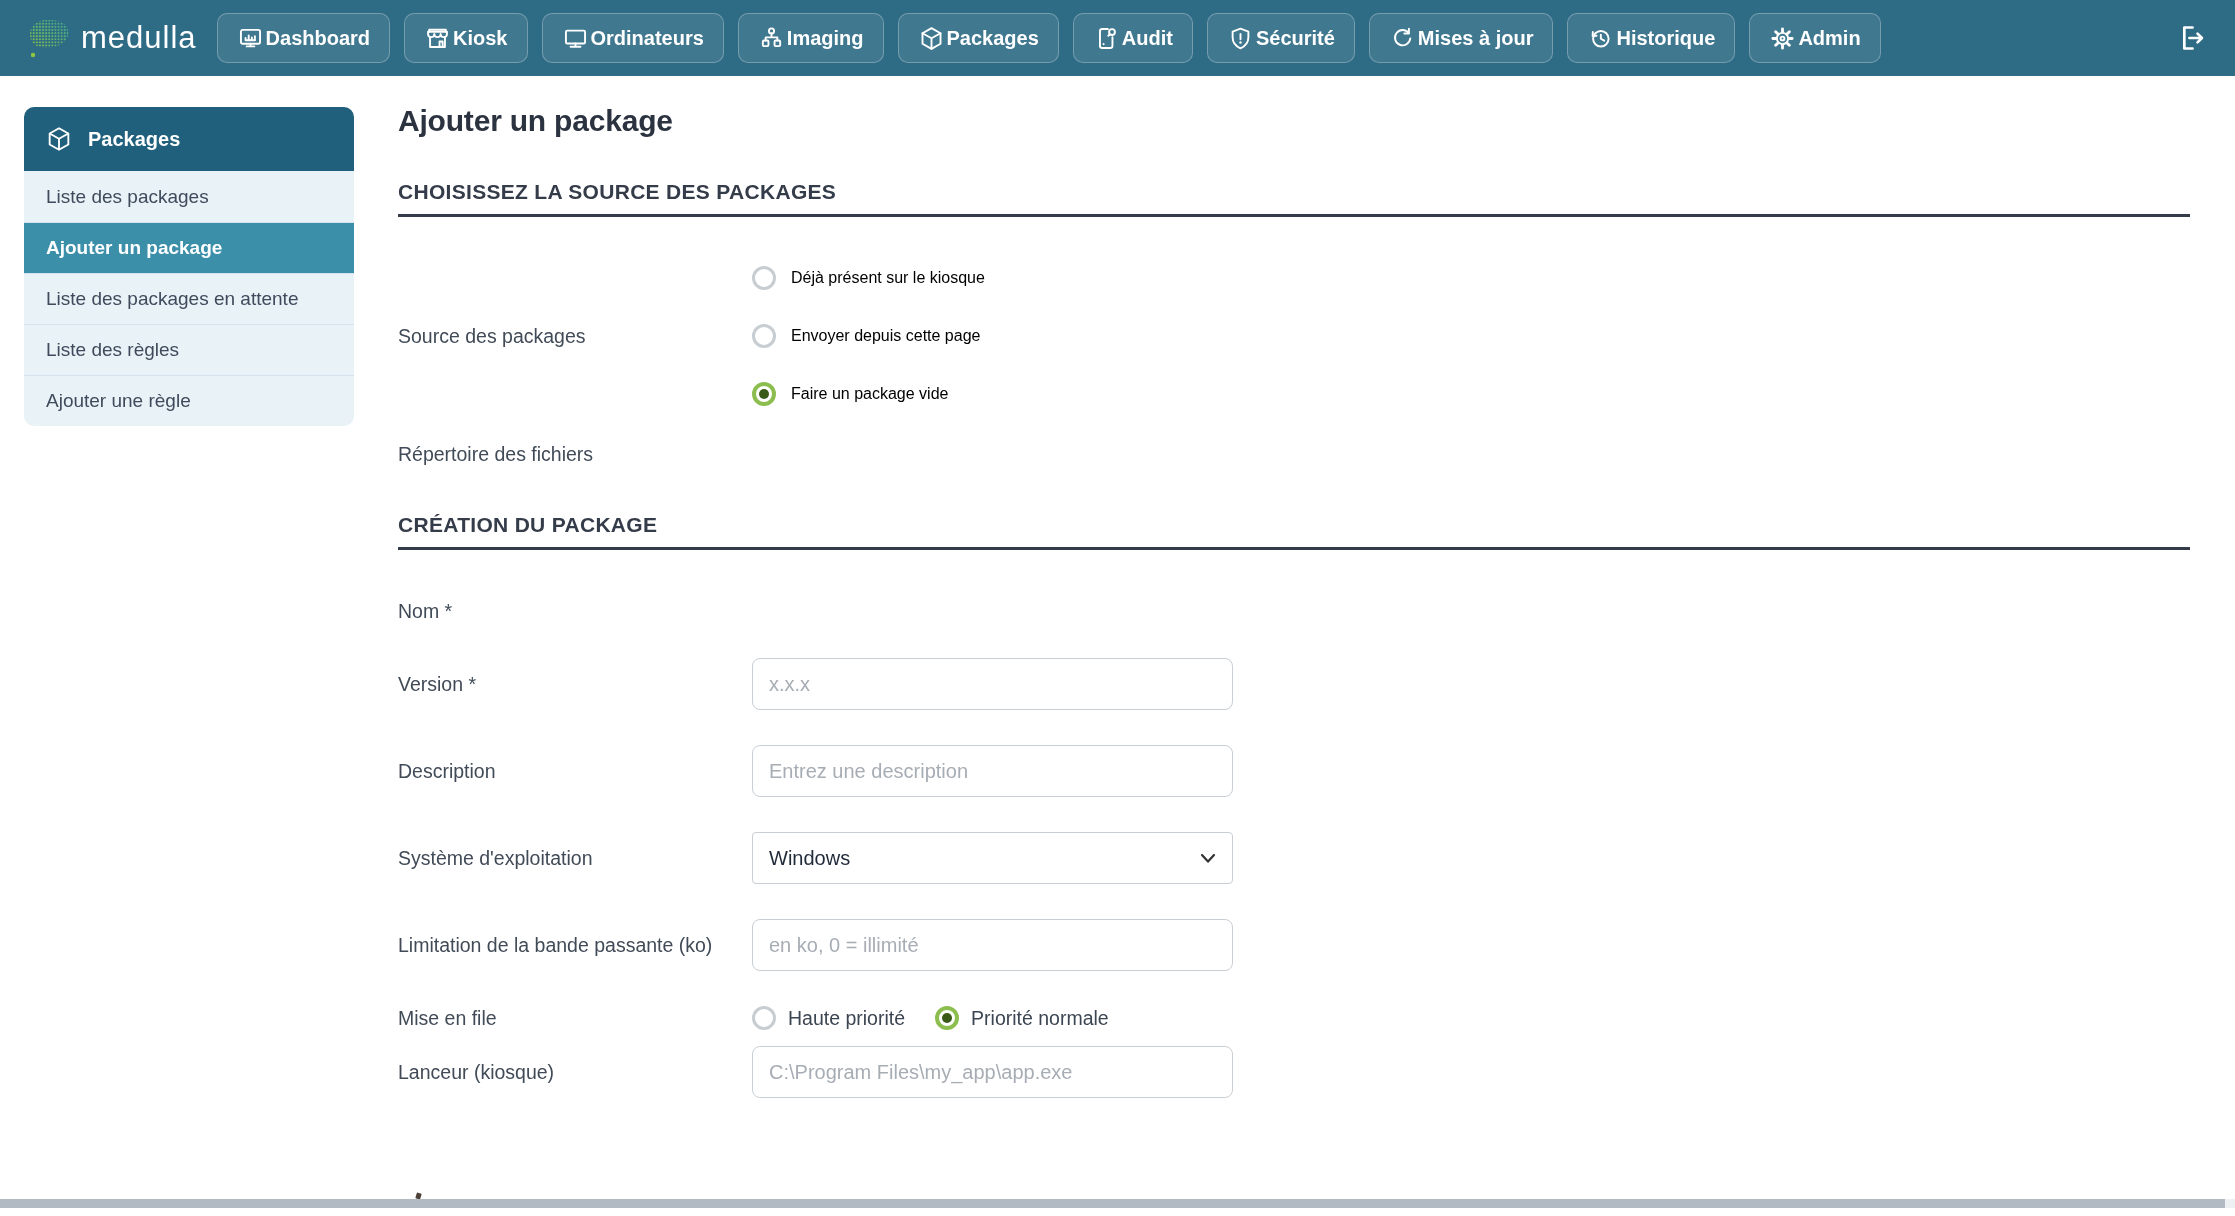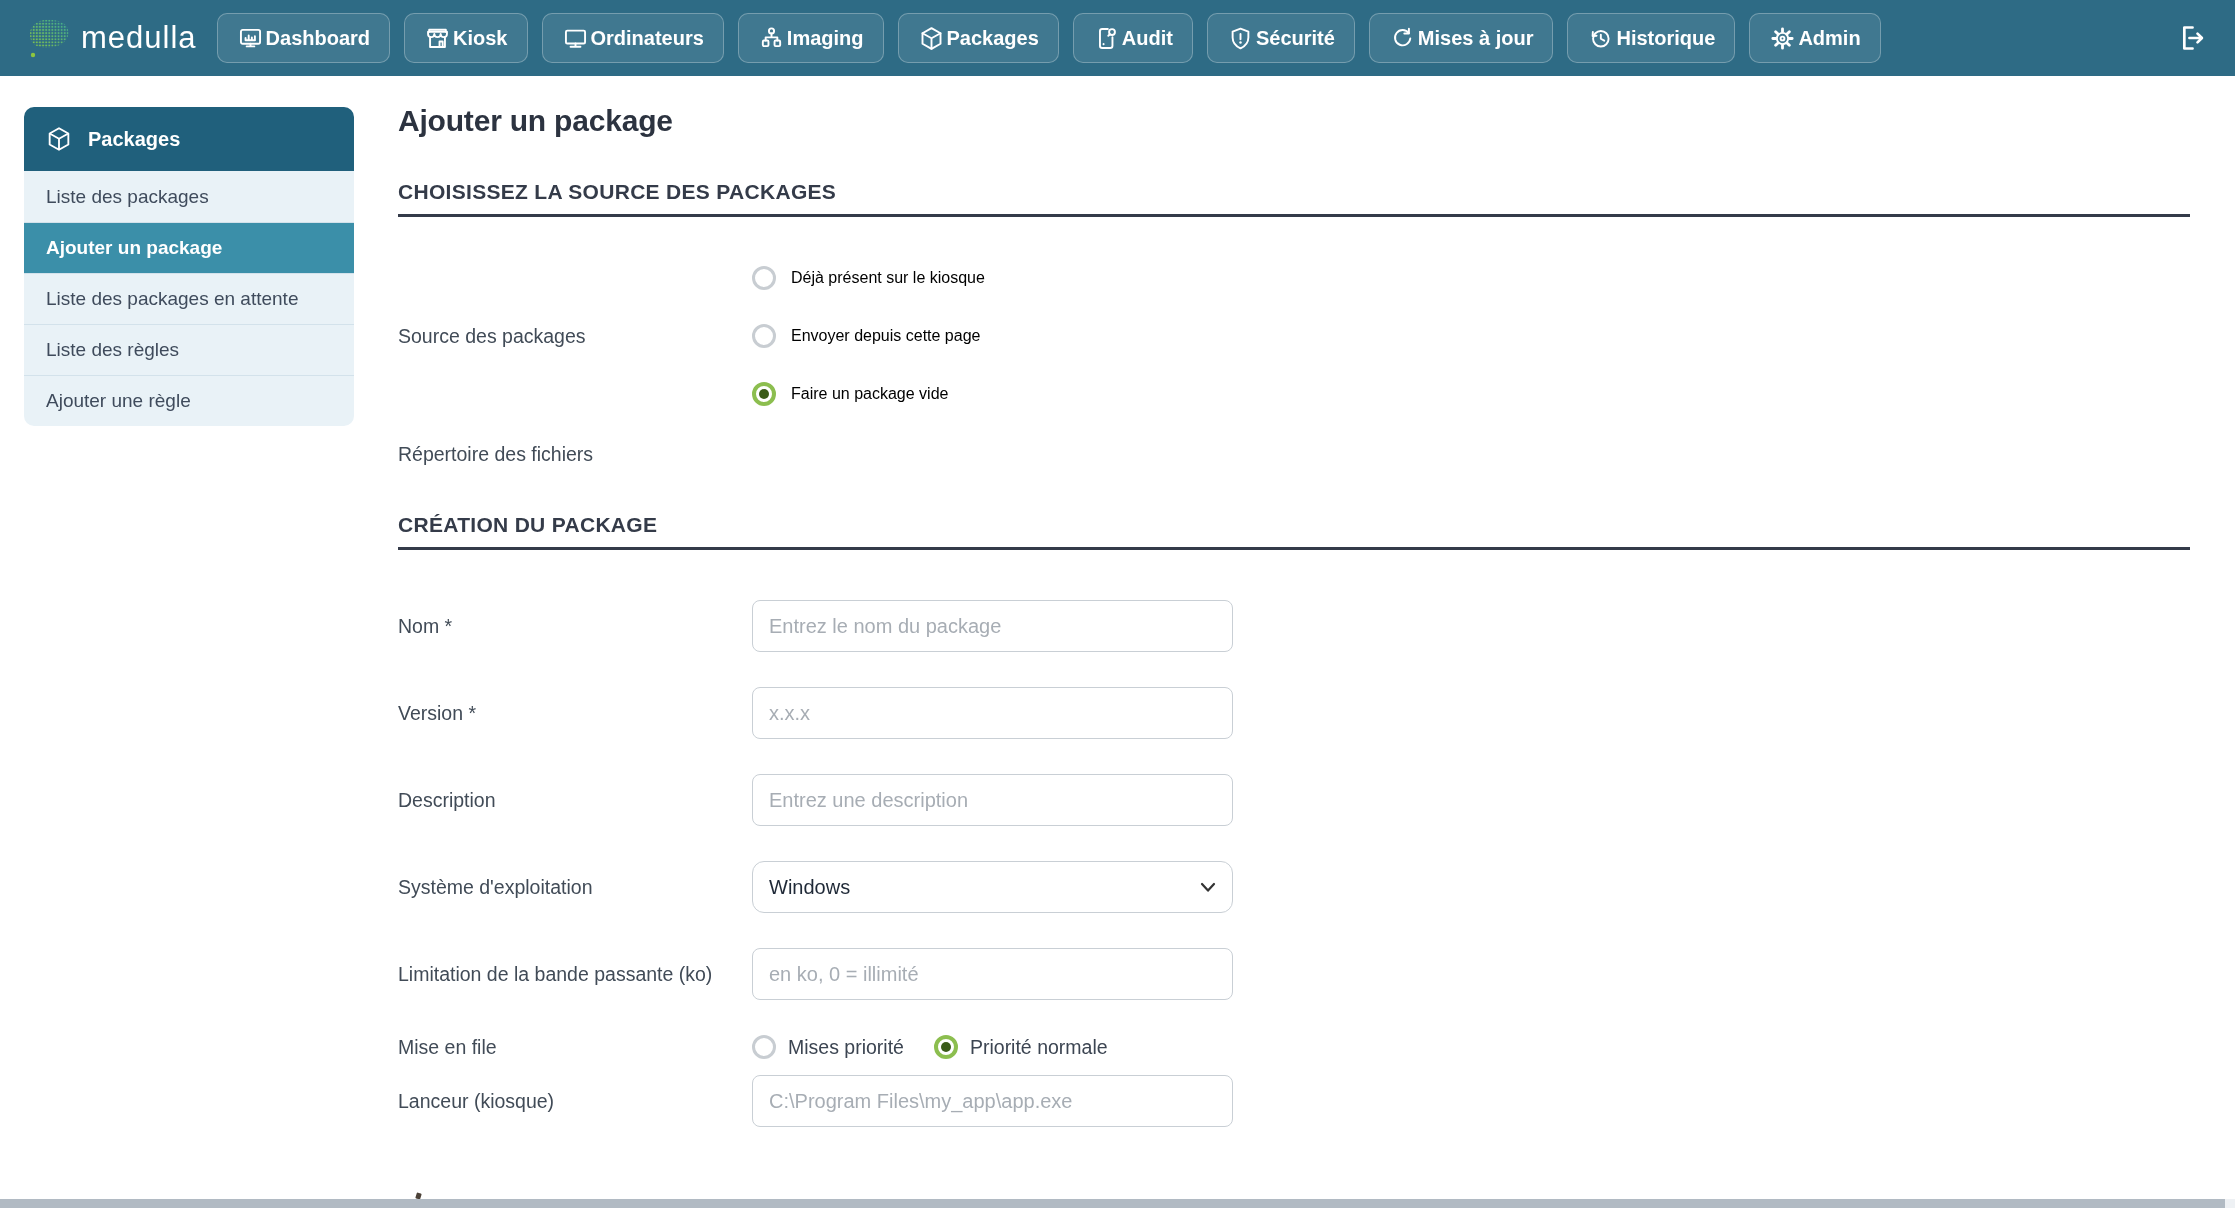--- a/index.html
+++ b/index.html
@@ -45,21 +45,21 @@
   .repertoire { margin-top:20px; height:24px; }
 
   #form-rows { margin-top:50px; }
   .form-row { display:grid; grid-template-columns:354px 1fr; align-items:center;
               margin-bottom:35px; }
   .form-row.compact { margin-bottom:16px; }
   .text-input { width:481px; height:52px; border:1px solid #c9cfd5; border-radius:8px;
                 padding:0 16px; font-size:20px; color:#333; background:#fff; outline:none;
                 font-family:"Liberation Sans", sans-serif; }
   .text-input::placeholder { color:#a7adb4; opacity:1; }
-  .select-box { width:481px; height:52px; border:1px solid #c9cfd5; border-radius:12px;
+  .select-box { width:481px; height:52px; border:1px solid #c9cfd5; border-radius:4px;
                 padding:8px 16px; display:flex; align-items:center;
                 justify-content:space-between; font-size:20px; color:#1f2937;
                 background:#fff; cursor:pointer; }
 
   .radio { width:24px; height:24px; border-radius:50%; border:3px solid #c8cdd2;
            background:#fff; flex:none; position:relative; cursor:pointer; }
   .radio.checked { border-color:#8cbe4f; border-width:4px; }
   .radio.checked::after { content:""; position:absolute; inset:3px; border-radius:50%;
                           background:#3a5b18; }
   .radio-group { display:flex; align-items:center; gap:30px; }
@@ -256,21 +256,20 @@
       </div>
   </div>
 
   <div class="field-label repertoire">Répertoire des fichiers</div>
 
   <h2 class="section-heading second">CRÉATION DU PACKAGE</h2>
 
   <div id="form-rows">
       <div class="form-row">
         <div class="field-label">Nom *</div>
-        <input class="text-input" type="text" placeholder="Entrez le nom du package" style="">
       </div>
       <div class="form-row">
         <div class="field-label">Version *</div>
         <input class="text-input" type="text" placeholder="x.x.x" style="">
       </div>
       <div class="form-row">
         <div class="field-label">Description</div>
         <input class="text-input" type="text" placeholder="Entrez une description" style="">
       </div>
       <div class="form-row">
@@ -286,21 +285,21 @@
       </div>
       <div class="form-row">
         <div class="field-label">Limitation de la bande passante (ko)</div>
         <input class="text-input" type="text" placeholder="en ko, 0 = illimité" style="">
       </div>
       <div class="form-row compact">
         <div class="field-label">Mise en file</div>
         <div class="radio-group">
           <div class="radio-option">
             <span class="radio"></span>
-            <span>Mises priorité</span>
+            <span>Haute priorité</span>
           </div>
           <div class="radio-option">
             <span class="radio checked"></span>
             <span>Priorité normale</span>
           </div>
         </div>
       </div>
       <div class="form-row">
         <div class="field-label">Lanceur (kiosque)</div>
         <input class="text-input" type="text" placeholder="C:\Program Files\my_app\app.exe" style="">

